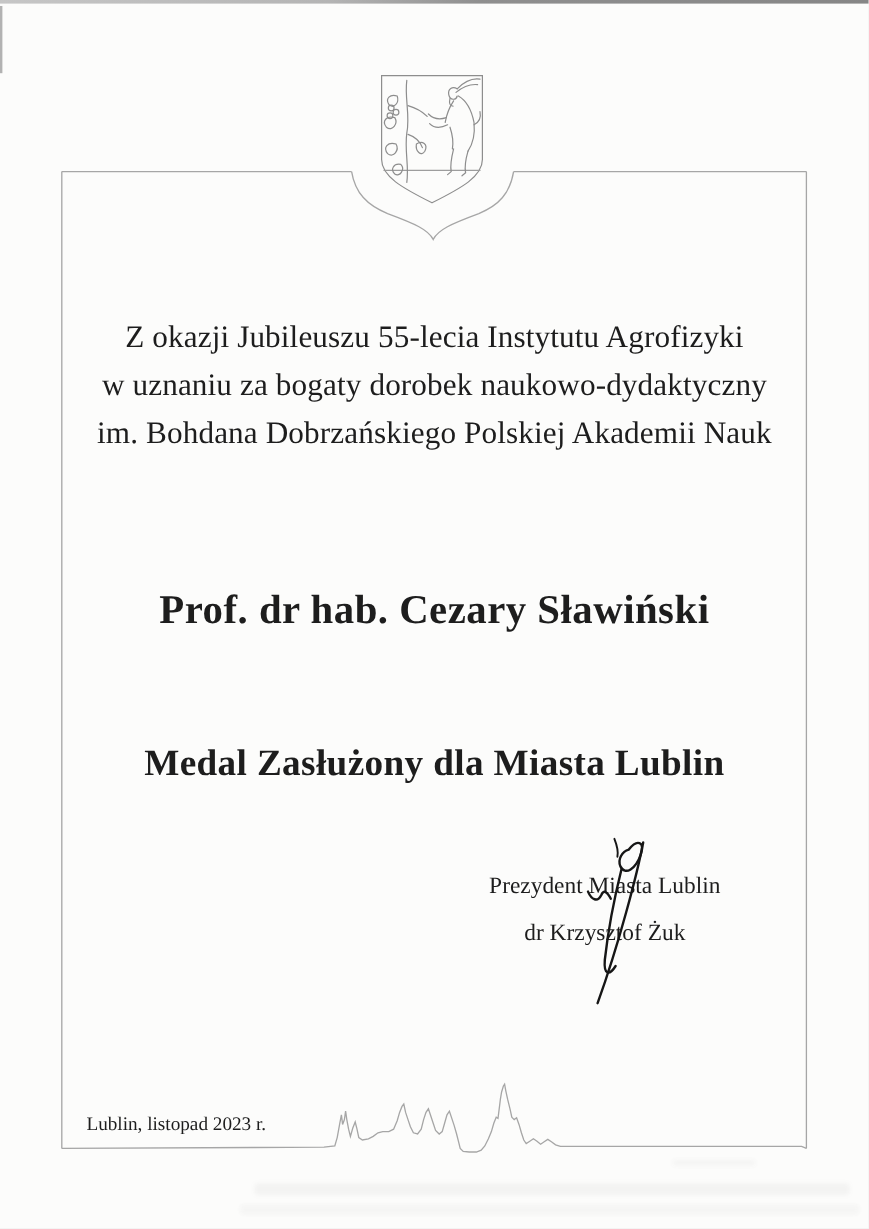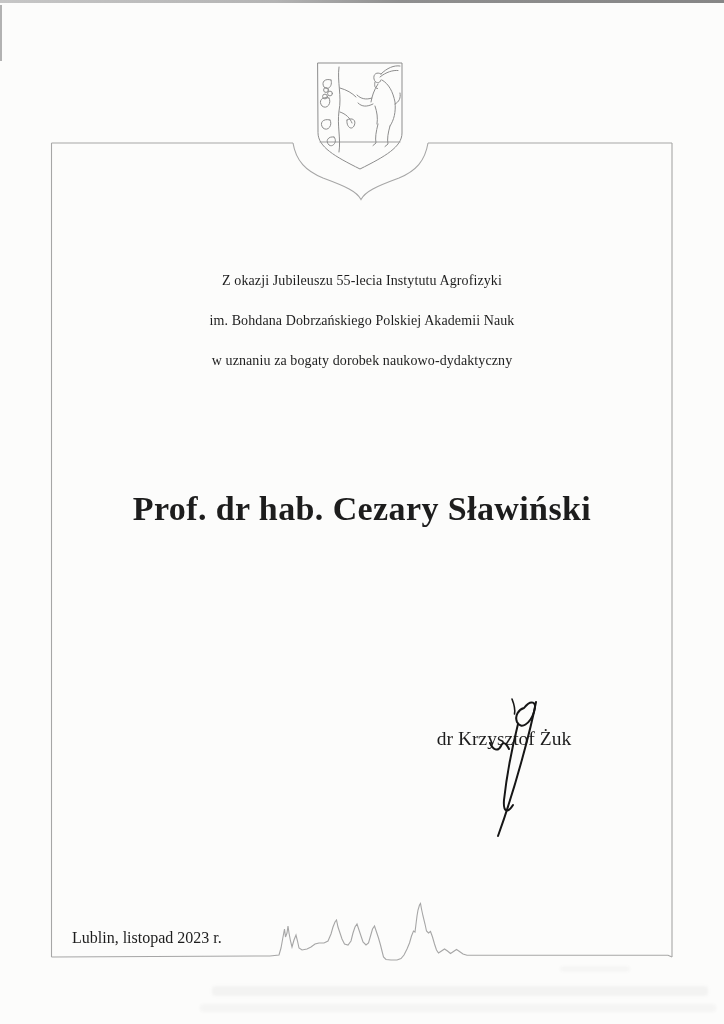--- a/index.html
+++ b/index.html
@@ -20,21 +20,21 @@
     background:#9a9a9a;opacity:.75;
   }
   svg.artwork, svg.signature-ink{
     position:absolute;left:0;top:0;width:724px;height:1024px;
     pointer-events:none;
   }
   svg.signature-ink{z-index:5;}
   .textlayer{position:absolute;left:0;top:0;width:724px;height:1024px;z-index:3;}
   .intro{
     position:absolute;left:26px;top:261px;width:672px;
-    text-align:center;font-size:14px;line-height:40px;
+    text-align:center;font-size:26px;line-height:40px;
     letter-spacing:.1px;
   }
   .recipient{
     position:absolute;left:26px;top:490px;width:672px;
     text-align:center;font-size:34px;font-weight:bold;letter-spacing:.4px;
   }
   .receives{
     position:absolute;left:26px;top:551px;width:672px;
     text-align:center;font-size:20px;
   }
@@ -118,29 +118,31 @@
       <path d="M390,126 C388,133 387,139 388,144 L385,146.5"></path>
       <path d="M378,124 C376,132 375,138 376,143 L373,145.5"></path>
       <path d="M395,104 C399,102 401,98 400,93"></path>
     </g>
   </svg>
 
   <div class="textlayer">
 
     <div class="intro">
       <div>Z okazji Jubileuszu 55-lecia Instytutu Agrofizyki</div>
+      <div>w uznaniu za bogaty dorobek naukowo-dydaktyczny</div>
       <div>im. Bohdana Dobrzańskiego Polskiej Akademii Nauk</div>
-      <div>w uznaniu za bogaty dorobek naukowo-dydaktyczny</div>
     </div>
 
     <div class="recipient">Prof. dr hab. Cezary Sławiński</div>
 
 
+    <div class="award">Medal Zasłużony dla Miasta Lublin</div>
 
     <div class="signblock">
+      <div>Prezydent Miasta Lublin</div>
       <div>dr Krzysztof Żuk</div>
     </div>
 
     <div class="placedate">Lublin, listopad 2023 r.</div>
   </div>
 
   <svg class="signature-ink" viewBox="0 0 724 1024">
     <g stroke="#161616" stroke-width="2" fill="none" stroke-linecap="round">
       <path d="M536,702 C531,728 516,786 498,836"></path>
       <path d="M524,708 C531,699 537.5,701.5 534,712 C530,724 521,730 517,722 C514.5,716 518.5,709.5 524,708"></path>

